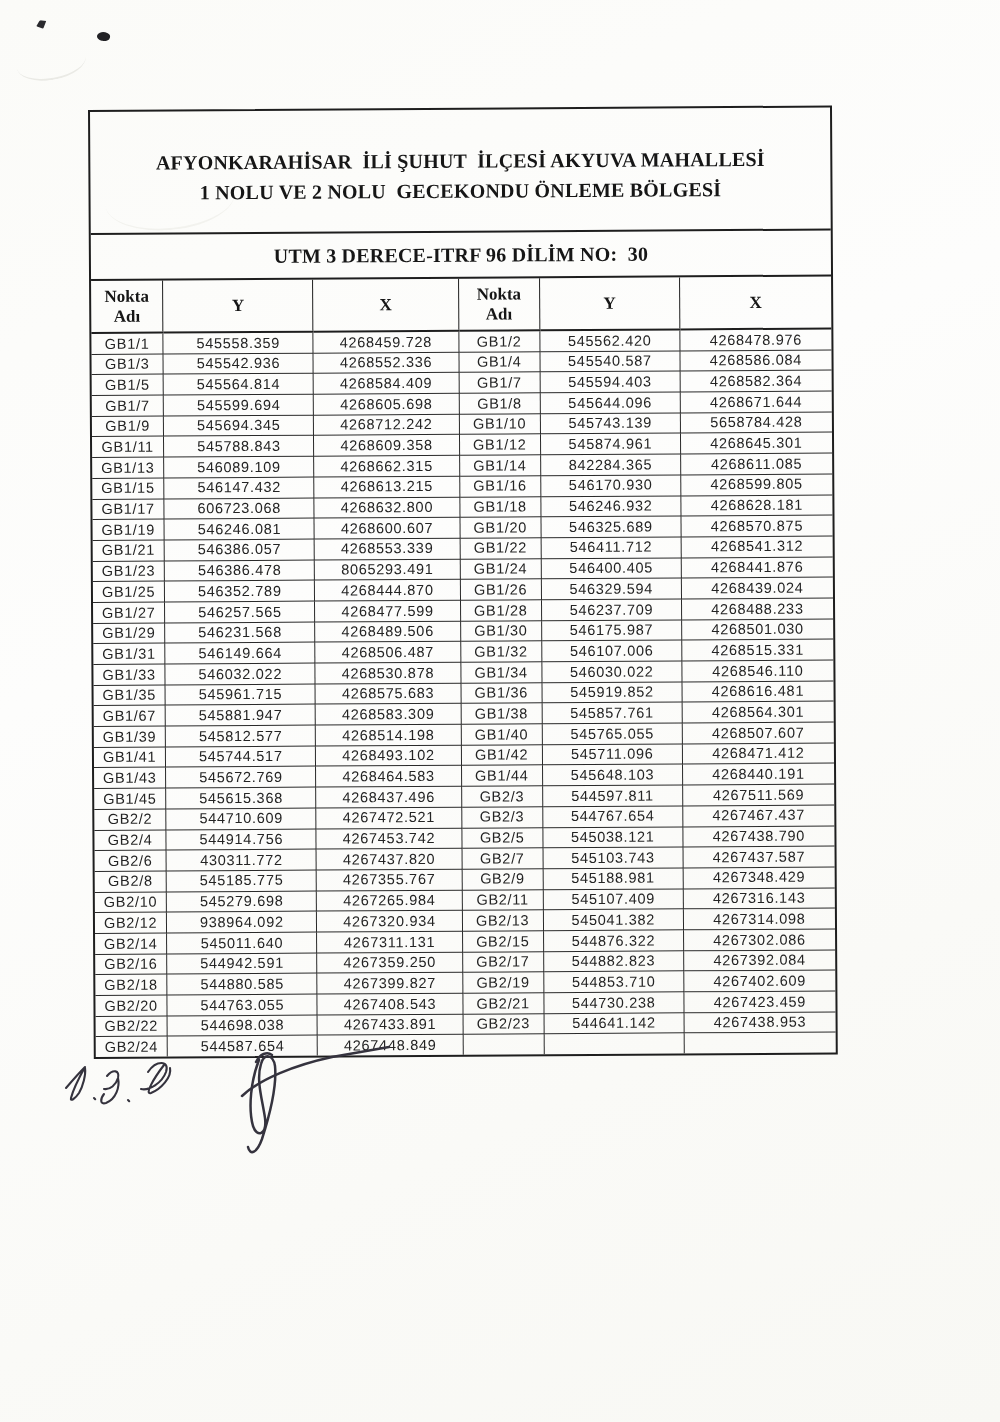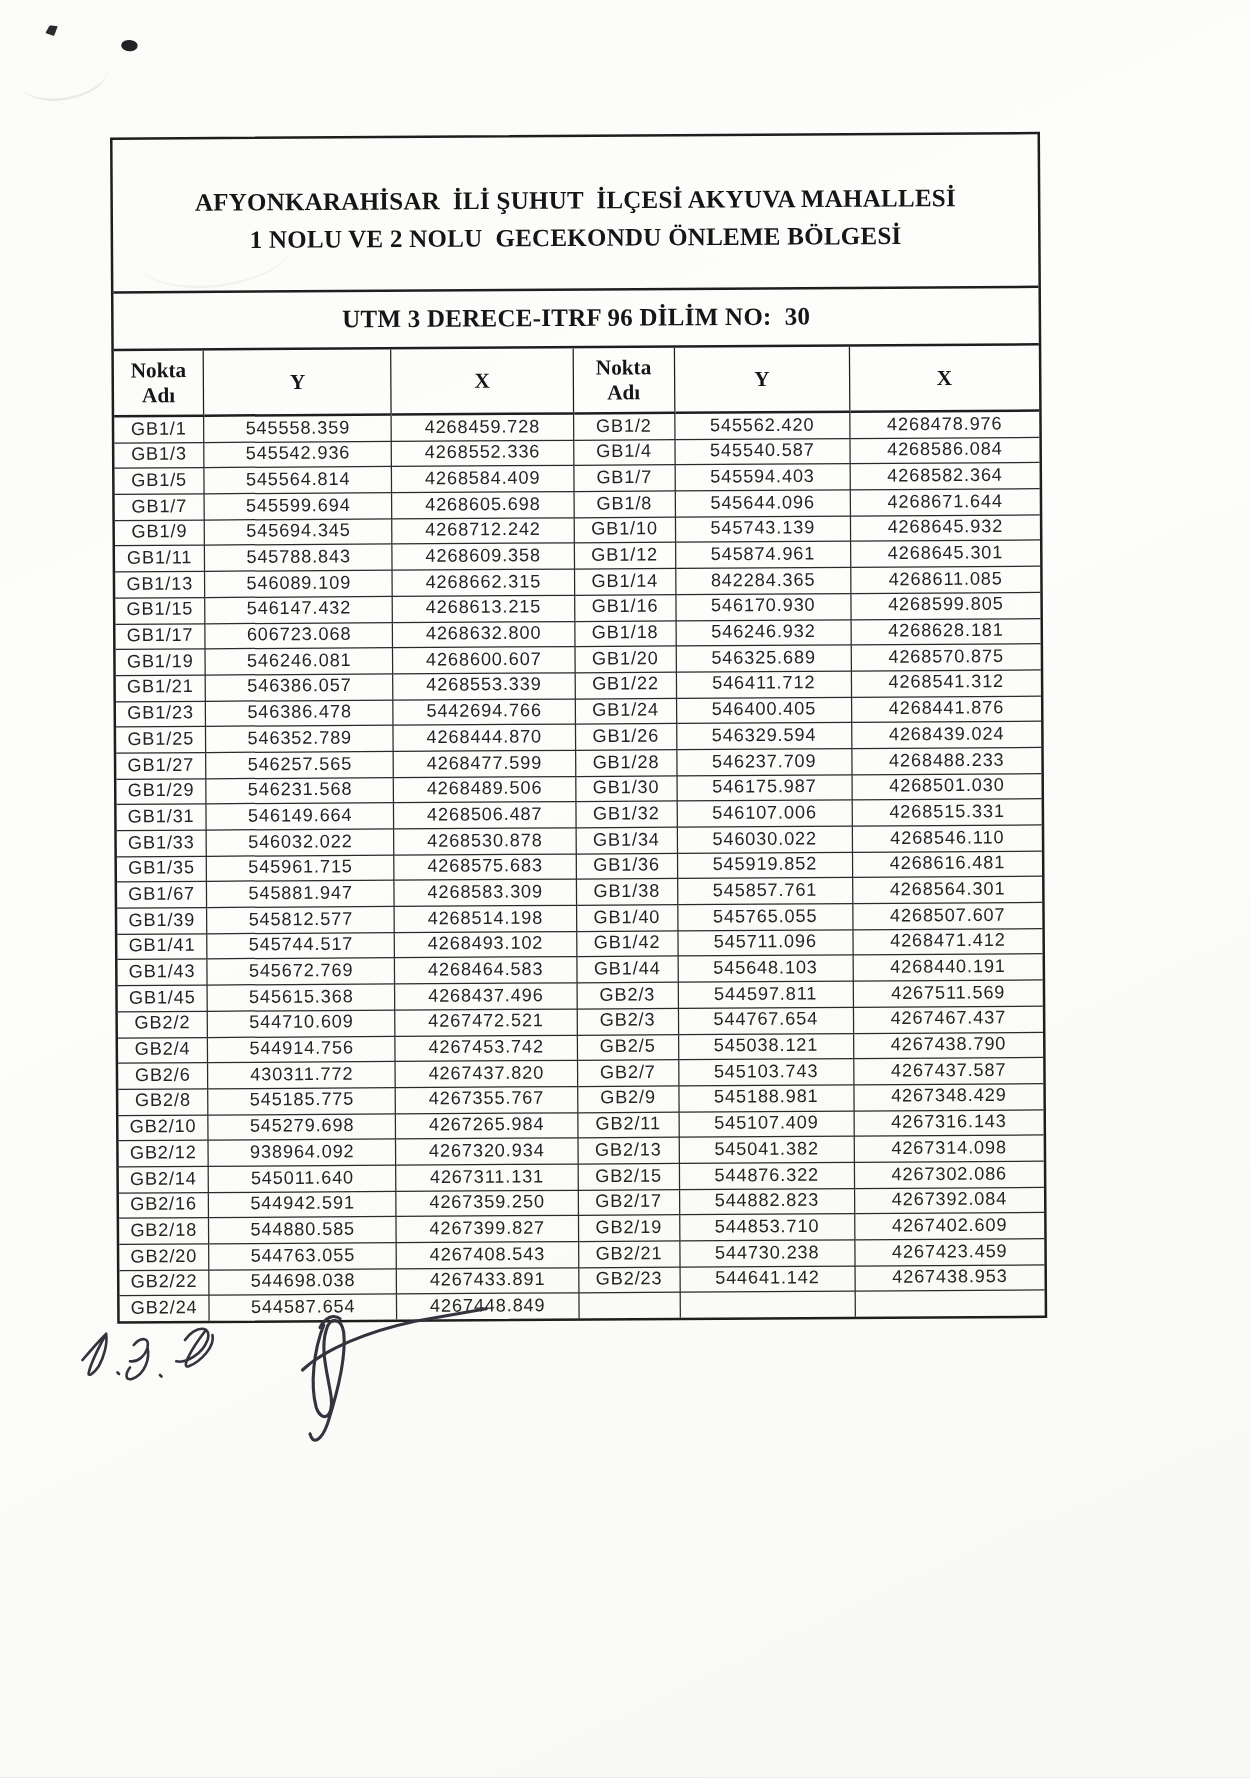--- a/index.html
+++ b/index.html
@@ -130,21 +130,21 @@
             <td>GB1/8</td>
             <td>545644.096</td>
             <td>4268671.644</td>
           </tr>
           <tr>
             <td>GB1/9</td>
             <td>545694.345</td>
             <td>4268712.242</td>
             <td>GB1/10</td>
             <td>545743.139</td>
-            <td>4268645.932</td>
+            <td>5658784.428</td>
           </tr>
           <tr>
             <td>GB1/11</td>
             <td>545788.843</td>
             <td>4268609.358</td>
             <td>GB1/12</td>
             <td>545874.961</td>
             <td>4268645.301</td>
           </tr>
           <tr>
@@ -183,21 +183,21 @@
             <td>GB1/21</td>
             <td>546386.057</td>
             <td>4268553.339</td>
             <td>GB1/22</td>
             <td>546411.712</td>
             <td>4268541.312</td>
           </tr>
           <tr>
             <td>GB1/23</td>
             <td>546386.478</td>
-            <td>5442694.766</td>
+            <td>8065293.491</td>
             <td>GB1/24</td>
             <td>546400.405</td>
             <td>4268441.876</td>
           </tr>
           <tr>
             <td>GB1/25</td>
             <td>546352.789</td>
             <td>4268444.870</td>
             <td>GB1/26</td>
             <td>546329.594</td>

